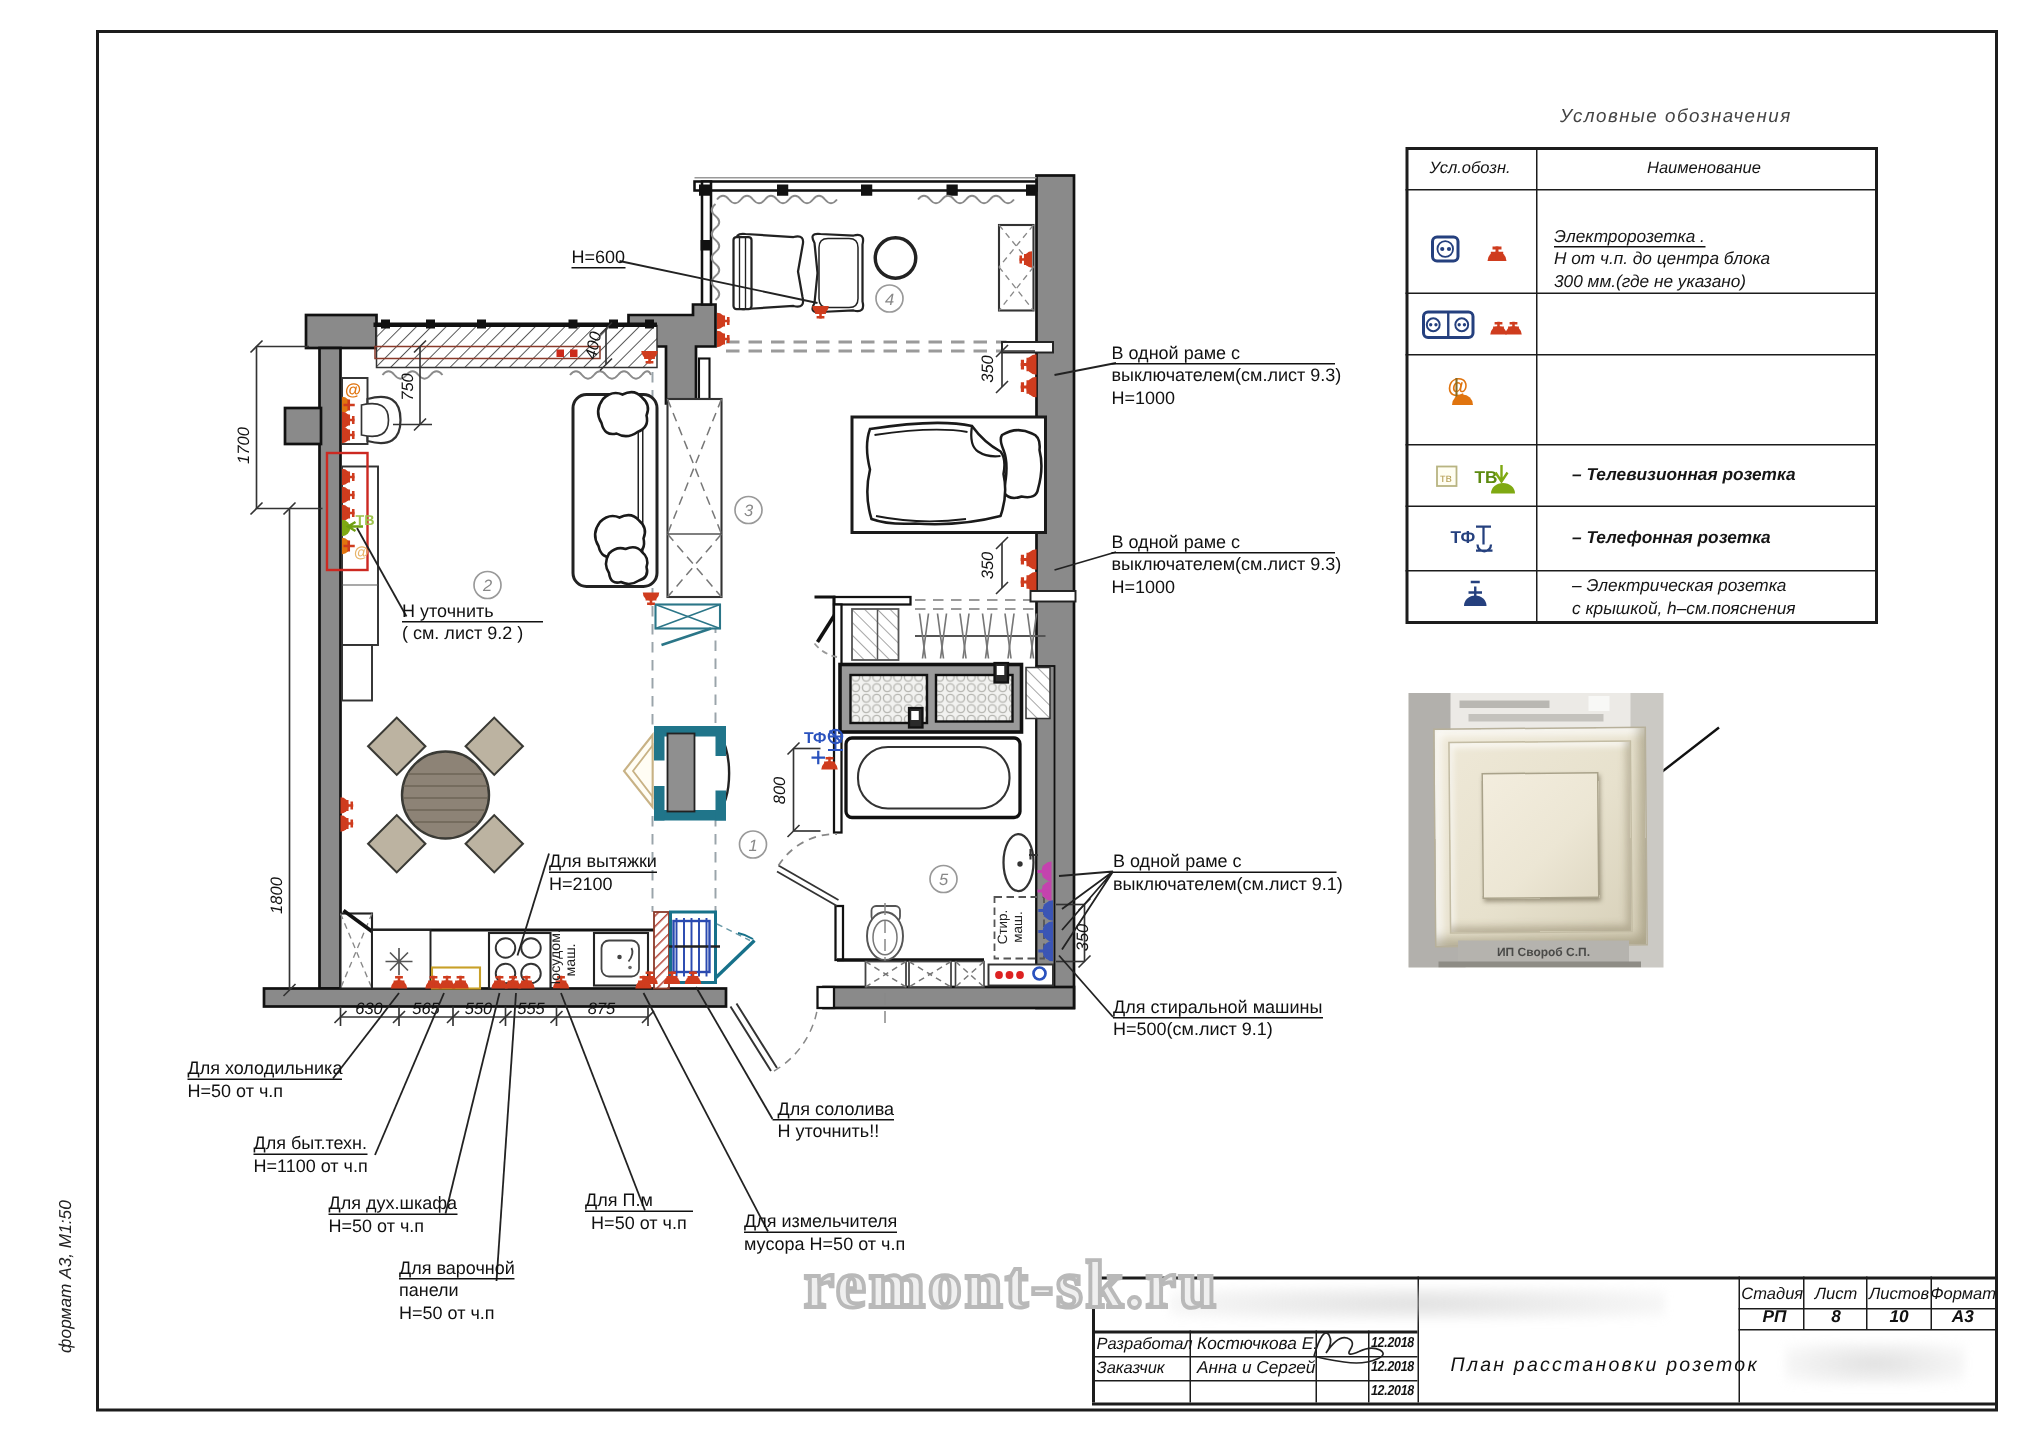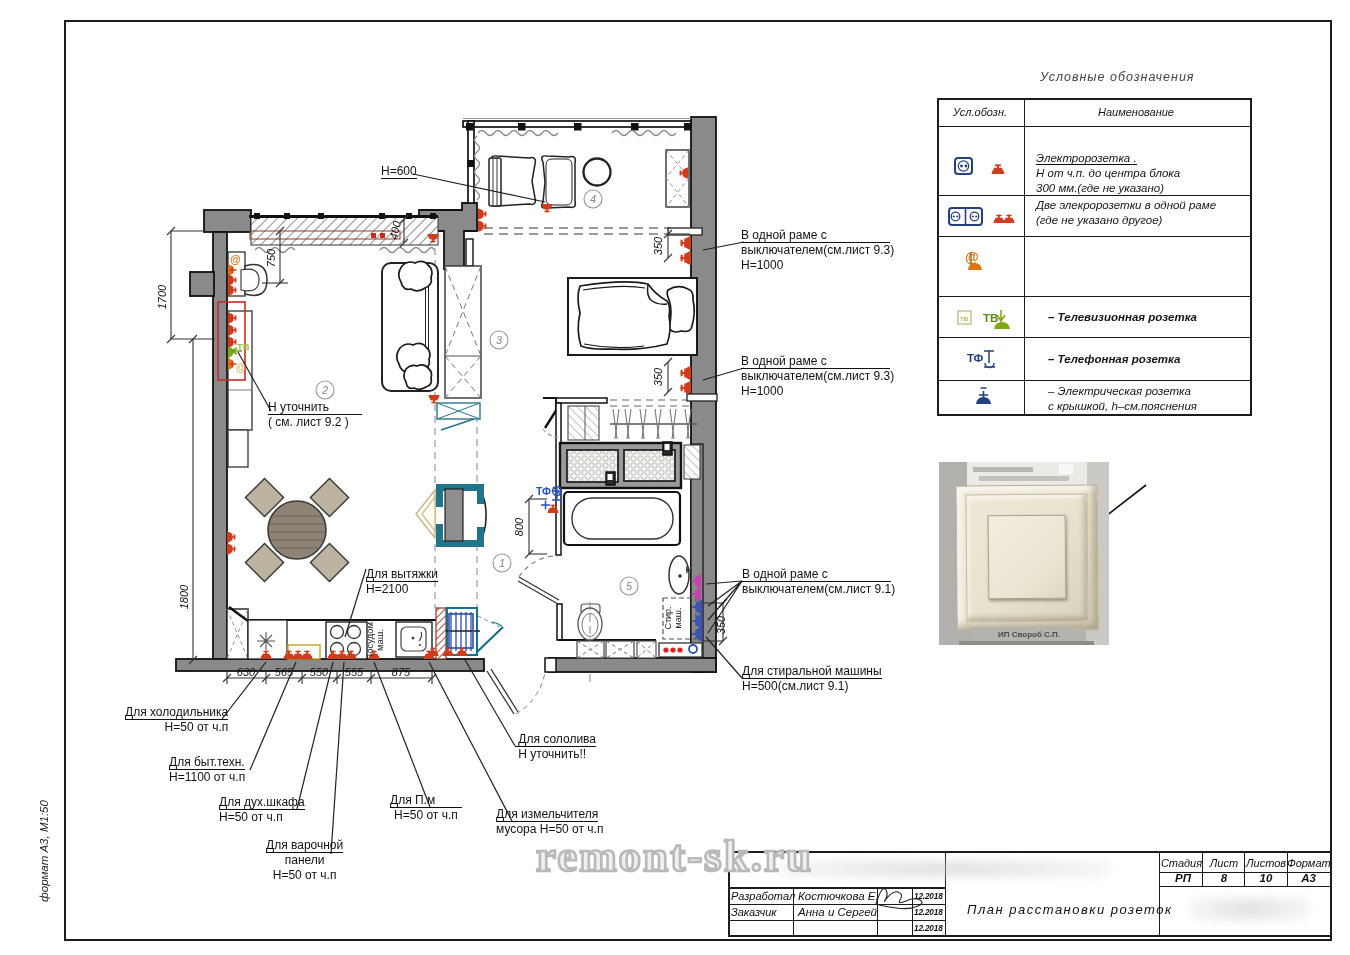--- a/index.html
+++ b/index.html
@@ -618,21 +618,20 @@
 <div class="line" style="left:1024px;top:98px;width:1.4px;height:318px;"></div>
 <div class="line" style="left:937px;top:126px;width:315px;height:1.4px;"></div>
 <div class="line" style="left:937px;top:195px;width:315px;height:1.4px;"></div>
 <div class="line" style="left:937px;top:236px;width:315px;height:1.4px;"></div>
 <div class="line" style="left:937px;top:296px;width:315px;height:1.4px;"></div>
 <div class="line" style="left:937px;top:337px;width:315px;height:1.4px;"></div>
 <div class="line" style="left:937px;top:380px;width:315px;height:1.4px;"></div>
 <div class="legtxt" style="left:953px;top:105px;font-size:11px;">Усл.обозн.</div>
 <div class="legtxt" style="left:1098px;top:105px;font-size:11px;">Наименование</div>
 <div class="legtxt" style="left:1036px;top:131px;margin-top:20px;"><span class="ul">Электророзетка .</span><br>Н от ч.п. до центра блока<br>300 мм.(где не указано)</div>
-<div class="legtxt" style="left:1036px;top:198px;">Две элекророзетки в одной раме<br>(где не указано другое)</div>
 <div class="legtxt" style="left:1048px;top:310px;font-weight:bold;">– Телевизионная розетка</div>
 <div class="legtxt" style="left:1048px;top:352px;font-weight:bold;">– Телефонная розетка</div>
 <div class="legtxt" style="left:1048px;top:384px;">– Электрическая розетка<br>с крышкой, h–см.пояснения</div>
 
 <div style="position:absolute;left:939px;top:462px;width:170px;height:183px;background:#cbc9c4;overflow:hidden;">
   <div style="position:absolute;left:0;top:0;width:38px;height:183px;background:#b2b0ac;"></div>
   <div style="position:absolute;left:28px;top:0px;width:120px;height:26px;background:#eceae6;"></div>
   <div style="position:absolute;left:34px;top:5px;width:60px;height:5px;background:#b9b7b2;"></div>
   <div style="position:absolute;left:40px;top:14px;width:90px;height:5px;background:#c4c2bd;"></div>
   <div style="position:absolute;left:120px;top:2px;width:14px;height:10px;background:#f8f8f6;"></div>
@@ -682,23 +681,23 @@
   <path d="M14,26 q6,-20 10,-14 q3,5 -2,12 q8,-12 14,-10 q6,2 2,8 q-3,5 6,1 q8,-4 14,-1 q5,3 -2,6 q-9,4 -22,2 q-14,-2 -20,-4" fill="none" stroke="#222" stroke-width="1.1"></path>
 </svg>
 
 <div class="lbl" style="left:381px;top:164px;"><span class="ul">Н=600</span></div>
 <div class="lbl" style="left:741px;top:228px;"><span class="ul">В одной раме с&nbsp;&nbsp;&nbsp;&nbsp;&nbsp;&nbsp;&nbsp;&nbsp;&nbsp;&nbsp;&nbsp;&nbsp;&nbsp;&nbsp;&nbsp;&nbsp;&nbsp;&nbsp;&nbsp;</span><br>выключателем(см.лист 9.3)<br>Н=1000</div>
 <div class="lbl" style="left:741px;top:354px;"><span class="ul">В одной раме с&nbsp;&nbsp;&nbsp;&nbsp;&nbsp;&nbsp;&nbsp;&nbsp;&nbsp;&nbsp;&nbsp;&nbsp;&nbsp;&nbsp;&nbsp;&nbsp;&nbsp;&nbsp;&nbsp;</span><br>выключателем(см.лист 9.3)<br>Н=1000</div>
 <div class="lbl" style="left:742px;top:567px;"><span class="ul">В одной раме с&nbsp;&nbsp;&nbsp;&nbsp;&nbsp;&nbsp;&nbsp;&nbsp;&nbsp;&nbsp;&nbsp;&nbsp;&nbsp;&nbsp;&nbsp;&nbsp;&nbsp;&nbsp;&nbsp;</span><br>выключателем(см.лист 9.1)</div>
 <div class="lbl" style="left:742px;top:664px;"><span class="ul">Для стиральной машины</span><br>Н=500(см.лист 9.1)</div>
 <div class="lbl" style="left:268px;top:400px;"><span class="ul">Н уточнить&nbsp;&nbsp;&nbsp;&nbsp;&nbsp;&nbsp;&nbsp;&nbsp;&nbsp;&nbsp;</span><br>( см. лист 9.2 )</div>
 <div class="lbl" style="left:366px;top:567px;"><span class="ul">Для вытяжки</span><br>Н=2100</div>
-<div class="lbl" style="left:125px;top:705px;text-align:right;"><span class="ul">Для холодильника</span><br>Н=50 от ч.п</div>
+<div class="lbl" style="left:125px;top:705px;"><span class="ul">Для холодильника</span><br>Н=50 от ч.п</div>
 <div class="lbl" style="left:169px;top:755px;"><span class="ul">Для быт.техн.</span><br>Н=1100 от ч.п</div>
 <div class="lbl" style="left:219px;top:795px;"><span class="ul">Для дух.шкафа</span><br>Н=50 от ч.п</div>
-<div class="lbl" style="left:266px;top:838px;text-align:center;"><span class="ul">Для варочной</span><br>панели<br>Н=50 от ч.п</div>
+<div class="lbl" style="left:266px;top:838px;"><span class="ul">Для варочной</span><br>панели<br>Н=50 от ч.п</div>
 <div class="lbl" style="left:390px;top:793px;text-align:center;"><span class="ul">Для П.м&nbsp;&nbsp;&nbsp;&nbsp;&nbsp;&nbsp;&nbsp;&nbsp;</span><br>Н=50 от ч.п</div>
 <div class="lbl" style="left:496px;top:807px;"><span class="ul">Для измельчителя</span><br>мусора Н=50 от ч.п</div>
 <div class="lbl" style="left:515px;top:732px;"><span class="ul">&nbsp;Для сололива</span><br>&nbsp;Н уточнить!!</div>
 
 <div id="wm">remont-sk.ru</div>
 <div id="sidetxt">формат А3, М1:50</div>
 </div>
 
 </body></html>

